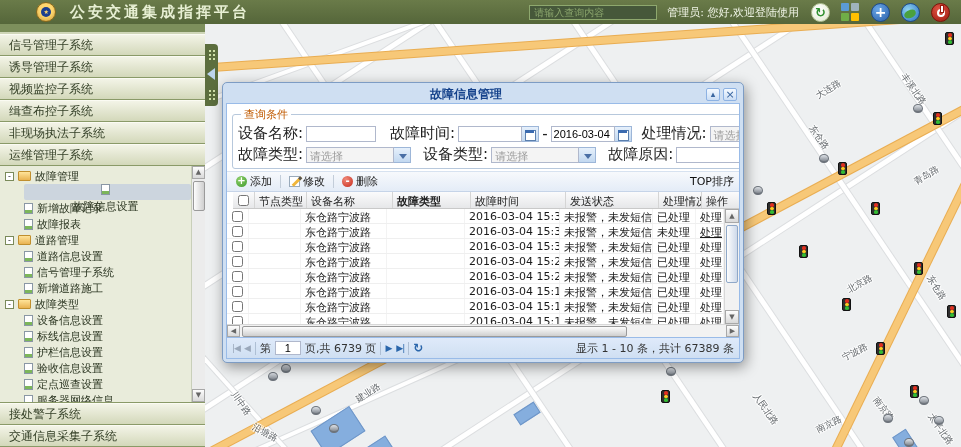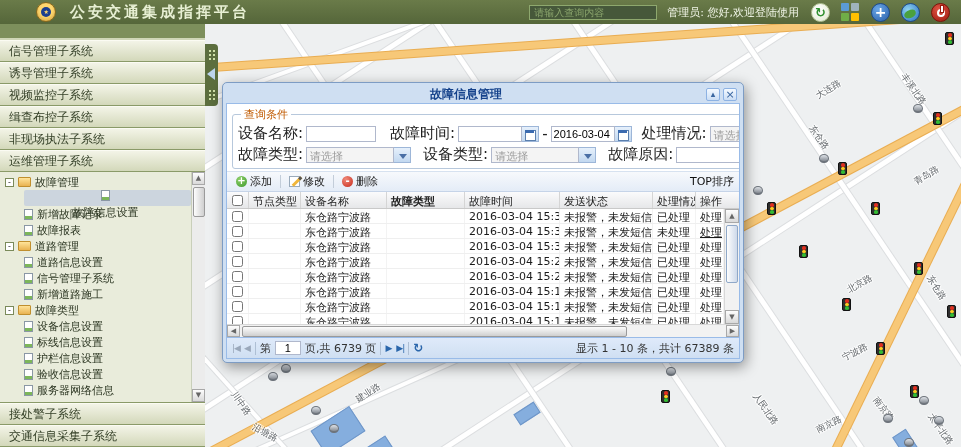--- a/index.html
+++ b/index.html
@@ -31,21 +31,21 @@
   .ic-plus { background:radial-gradient(circle at 35% 30%, #6aa8e8, #2a5fa8); border:1px solid #1c4a8c;
              color:#fff; font-size:14px; font-weight:bold; text-align:center; line-height:16px; }
   .ic-globe { background:radial-gradient(circle at 35% 35%, #8fd4f2, #2a6fc0); border:1px solid #1c4a8c; overflow:hidden; }
   .ic-globe::after { content:""; position:absolute; left:2px; top:6px; width:12px; height:8px; background:#4aa13f;
                      border-radius:60% 40% 55% 45%; transform:rotate(-15deg); }
   .ic-power { background:radial-gradient(circle at 40% 30%, #e05545, #9d1a0e); border:1px solid #7c140a; }
   .ic-power .ring { position:absolute; left:4.5px; top:5px; width:8px; height:8px; border:2px solid #fff; border-radius:50%; }
   .ic-power .bar { position:absolute; left:8.5px; top:2.5px; width:2px; height:6px; background:#fff; box-shadow:0 0 0 1px #9d1a0e; }
 
   
-  .sidebar { position:absolute; left:0; top:38px; width:205px; bottom:0; background:#7d8f5c;
+  .sidebar { position:absolute; left:0; top:32px; width:205px; bottom:0; background:#7d8f5c;
              display:flex; flex-direction:column; z-index:40; border-top:2px solid #cfd6b8; }
   .acc-hdr { height:22px; line-height:21px; padding-left:9px; font-size:12px; color:#333f26;
              background:linear-gradient(#f3f4e7,#d3d8ba); border-bottom:1px solid #8a9a68;
              border-top:1px solid #fbfbf3; cursor:pointer; flex:0 0 auto; }
   .tree-wrap { flex:1 1 auto; background:#e9ecdb; position:relative; overflow:hidden; border-bottom:1px solid #8a9a68; }
   .tree { position:absolute; left:0; top:2px; right:14px; bottom:0; padding-left:5px; }
   .tnode, .tleaf { height:16px; display:flex; align-items:center; gap:4px; white-space:nowrap; cursor:pointer; }
   .tchildren { padding-left:19px; }
   .texp { width:9px; height:9px; border:1px solid #7a8a5a; background:#fff; font-size:8px; line-height:7px;
           text-align:center; color:#333; flex:0 0 auto; }
@@ -118,21 +118,21 @@
   .icadd { width:11px; height:11px; border-radius:50%; background:radial-gradient(circle at 35% 30%,#8fd06a,#3f9a2f);
            color:#fff; font-size:10px; font-weight:bold; line-height:10px; text-align:center; }
   .icdel { width:11px; height:11px; border-radius:50%; background:radial-gradient(circle at 35% 30%,#f08a7a,#c8291a);
            color:#fff; font-size:10px; font-weight:bold; line-height:9px; text-align:center; }
   .icedit { width:11px; height:11px; background:#fff; border:1px solid #9ab; position:relative; }
   .icedit::after { content:""; position:absolute; left:1px; top:3px; width:9px; height:3px; background:#f0b63a;
                    border-right:3px solid #555; transform:rotate(-45deg); }
   .topsort { margin-left:auto; font-size:11px; color:#111; }
 
   .grid { flex:1; display:flex; flex-direction:column; overflow:hidden; }
-  .ghead { display:flex; height:17px; background:linear-gradient(#fbfbfc,#e6e7e9); border-bottom:1px solid #c9c9c9; flex:0 0 auto; }
+  .ghead { display:flex; height:17px; background:linear-gradient(#fbfbfc,#e6e7e9); border-bottom:1px solid #c9c9c9; flex:0 0 auto;margin-left:6px; }
   .gc { padding:2px 0 0 4px; font-size:11px; color:#222; border-right:1px solid #d5d5d5; overflow:hidden; white-space:nowrap; }
   .ccb{width:22px; display:flex; align-items:center; justify-content:center; padding:0;}
   .cnode{width:52px;} .cdev{width:86px;} .ctype{width:78px;font-weight:bold;} .ctime{width:95px;} .csend{width:93px;} .cstat{width:43px;} .cact{width:28px; border-right:none;}
   .gbody { flex:1; position:relative; overflow:hidden; }
   .grow { display:flex; height:15px; border-bottom:1px solid #efefef; background:#fff; cursor:pointer; }
   .grow .gc { border-right:1px solid #f3f3f3; padding-top:1px; color:#1a1a1a; }
   .grow input[type=checkbox], .ghead input[type=checkbox] { width:11px; height:11px; margin:0; }
   .red { color:#e01010; }
   .act-link { color:#1e5494; text-decoration:underline; }
   .act-dis { color:#a0a0a0; }
@@ -253,20 +253,24 @@
             <span class="tpage"></span>
             <span class="tlabel">标线信息设置</span>
           </div>
           <div class="tleaf">
             <span class="tpage"></span>
             <span class="tlabel">护栏信息设置</span>
           </div>
           <div class="tleaf">
             <span class="tpage"></span>
             <span class="tlabel">验收信息设置</span>
+          </div>
+          <div class="tleaf">
+            <span class="tpage"></span>
+            <span class="tlabel">定点巡查设置</span>
           </div>
           <div class="tleaf">
             <span class="tpage"></span>
             <span class="tlabel">服务器网络信息</span>
           </div>
 
         </div>
 
       </div>
       <div class="tree-sb">

